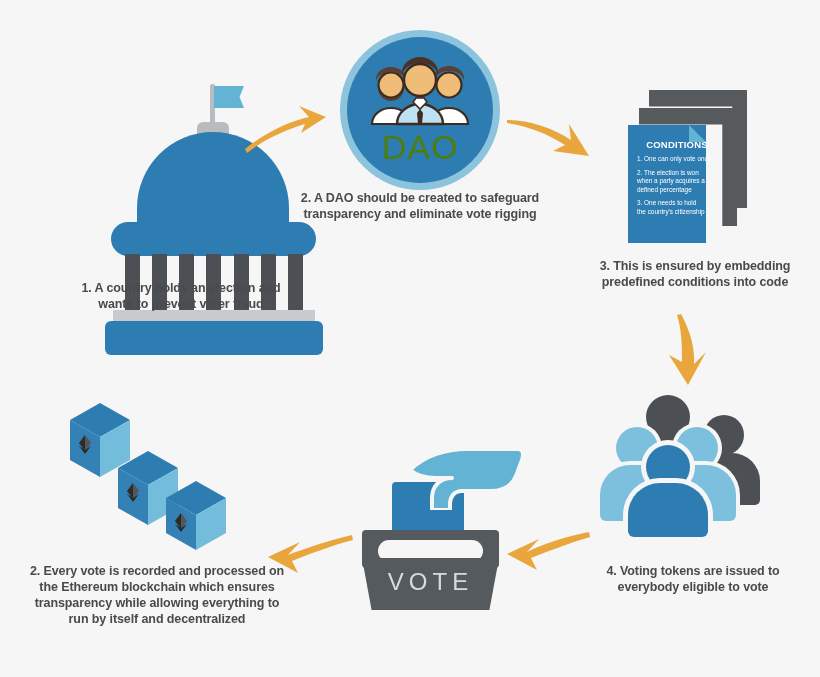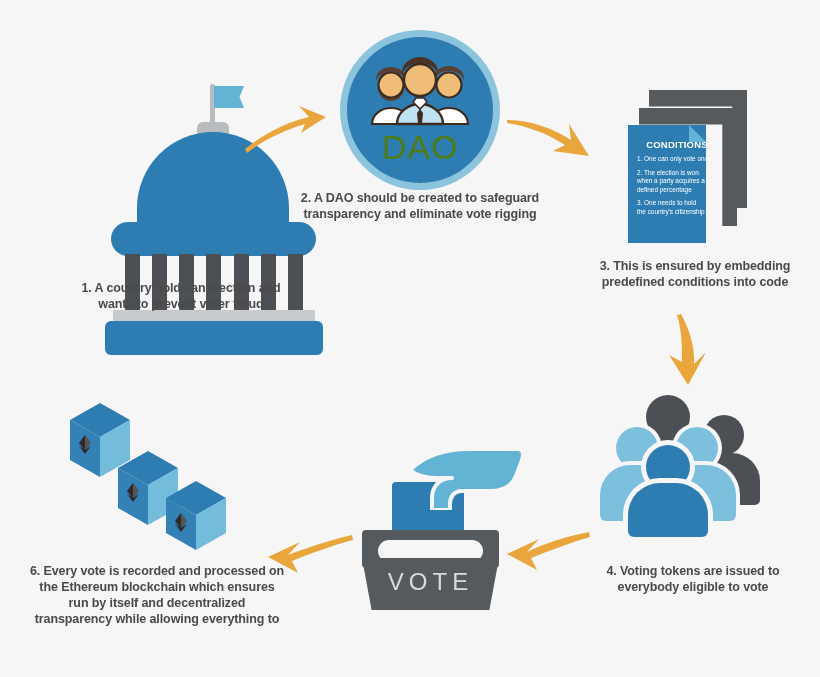--- a/index.html
+++ b/index.html
@@ -344,19 +344,19 @@
         <polygon points="106,103 136,120 136,155 106,138" fill="#3381b5"></polygon>
         <polygon points="136,120 166,103 166,138 136,155" fill="#74bcdc"></polygon>
         <polygon points="121,118 121,134 115,126" fill="#2b2b2b"></polygon>
         <polygon points="121,118 121,134 127,126" fill="#555"></polygon>
         <polygon points="121,137 115,129 121,133 127,129" fill="#2b2b2b"></polygon>
       </g>
     </svg>
   </div>
 
   <div class="caption" id="cap6">
-    <div>6. Every vote is recorded and processed on</div>
+    <div>2. Every vote is recorded and processed on</div>
     <div>the Ethereum blockchain which ensures</div>
+    <div>transparency while allowing everything to</div>
     <div>run by itself and decentralized</div>
-    <div>transparency while allowing everything to</div>
   </div>
 
 </div>
 
 </body></html>

